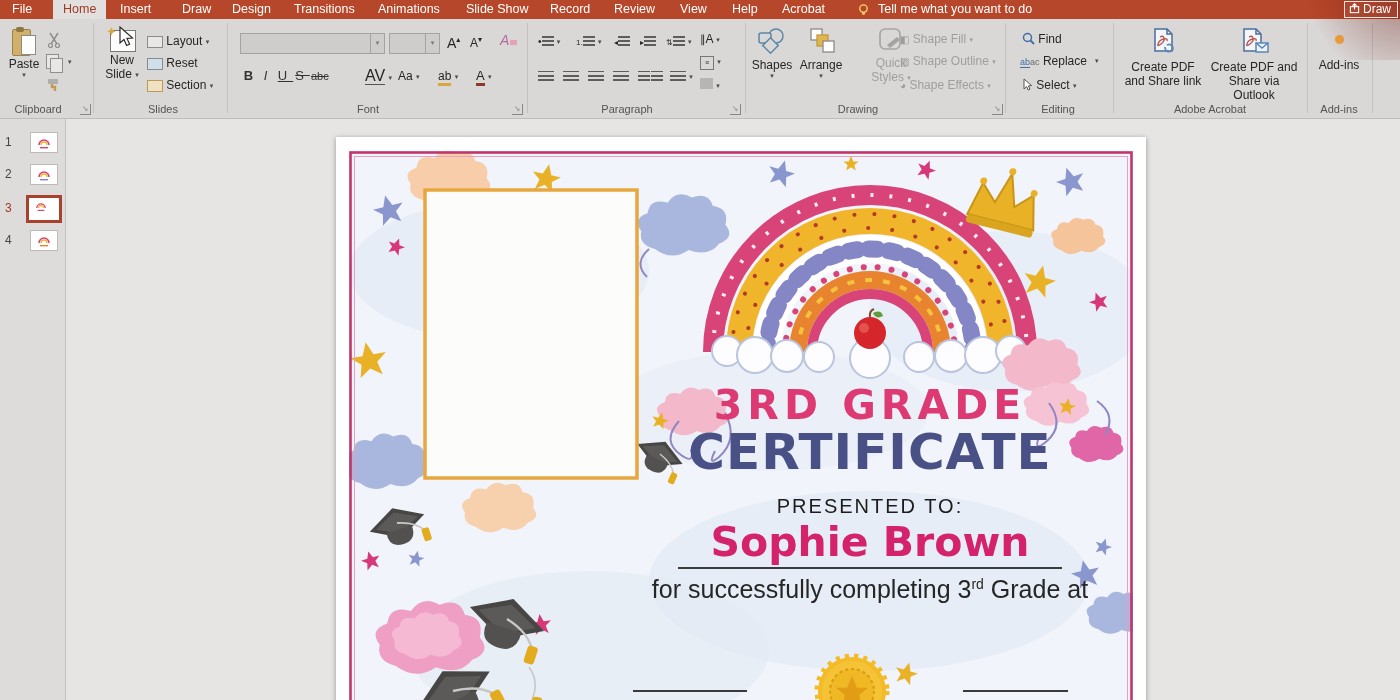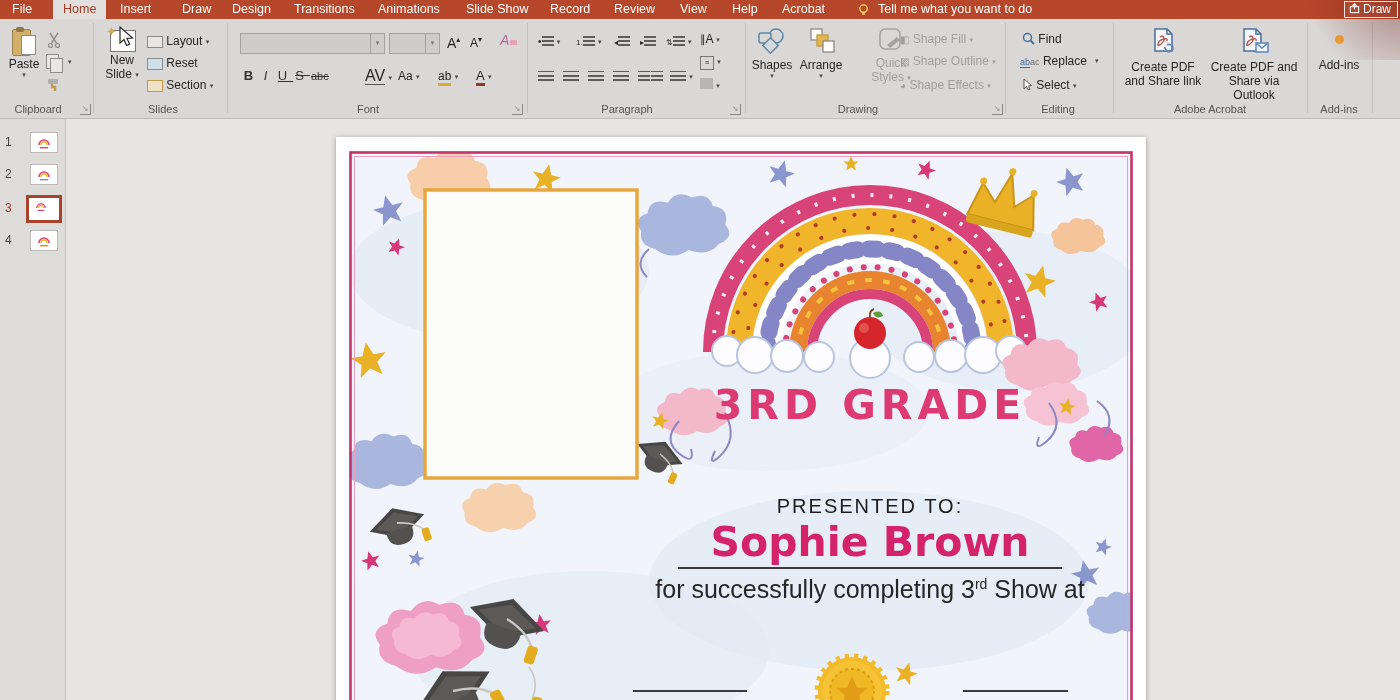--- a/index.html
+++ b/index.html
@@ -415,21 +415,22 @@
         <circle cx="503" cy="540" r="30" fill="#f5c335"></circle>
         <circle cx="503" cy="540" r="22" fill="#f0b824" stroke="#d99a14" stroke-width="2" stroke-dasharray="3 3"></circle>
         <use href="#star5" transform="translate(503,542) scale(1.7)" fill="#e29c16"></use>
       </g>
 
       <rect x="1.5" y="1.5" width="781" height="640" fill="none" stroke="#c2356d" stroke-width="2.6"></rect>
       <rect x="5.5" y="5.5" width="773" height="640" fill="none" stroke="#e7a0bd" stroke-width="1"></rect>
     </svg>
 
     <div class="ct" id="cer-title1">3RD GRADE</div>
+    <div class="ct" id="cer-title2">CERTIFICATE</div>
     <div class="ct" id="cer-name">Sophie Brown</div>
     <div class="ct" id="cer-presented">PRESENTED TO:</div>
     <div class="cline" style="left:342px;top:430px;width:384px"></div>
-    <div class="ct" id="cer-body"><span>for successfully completing 3</span><sup>rd</sup><span> Show at</span></div>
+    <div class="ct" id="cer-body"><span>for successfully completing 3</span><sup>rd</sup><span> Grade at</span></div>
     <div class="cline" style="left:297px;top:553px;width:114px"></div>
     <div class="cline" style="left:627px;top:553px;width:105px"></div>
   </div>
 
 </div>
 
 </body></html>

